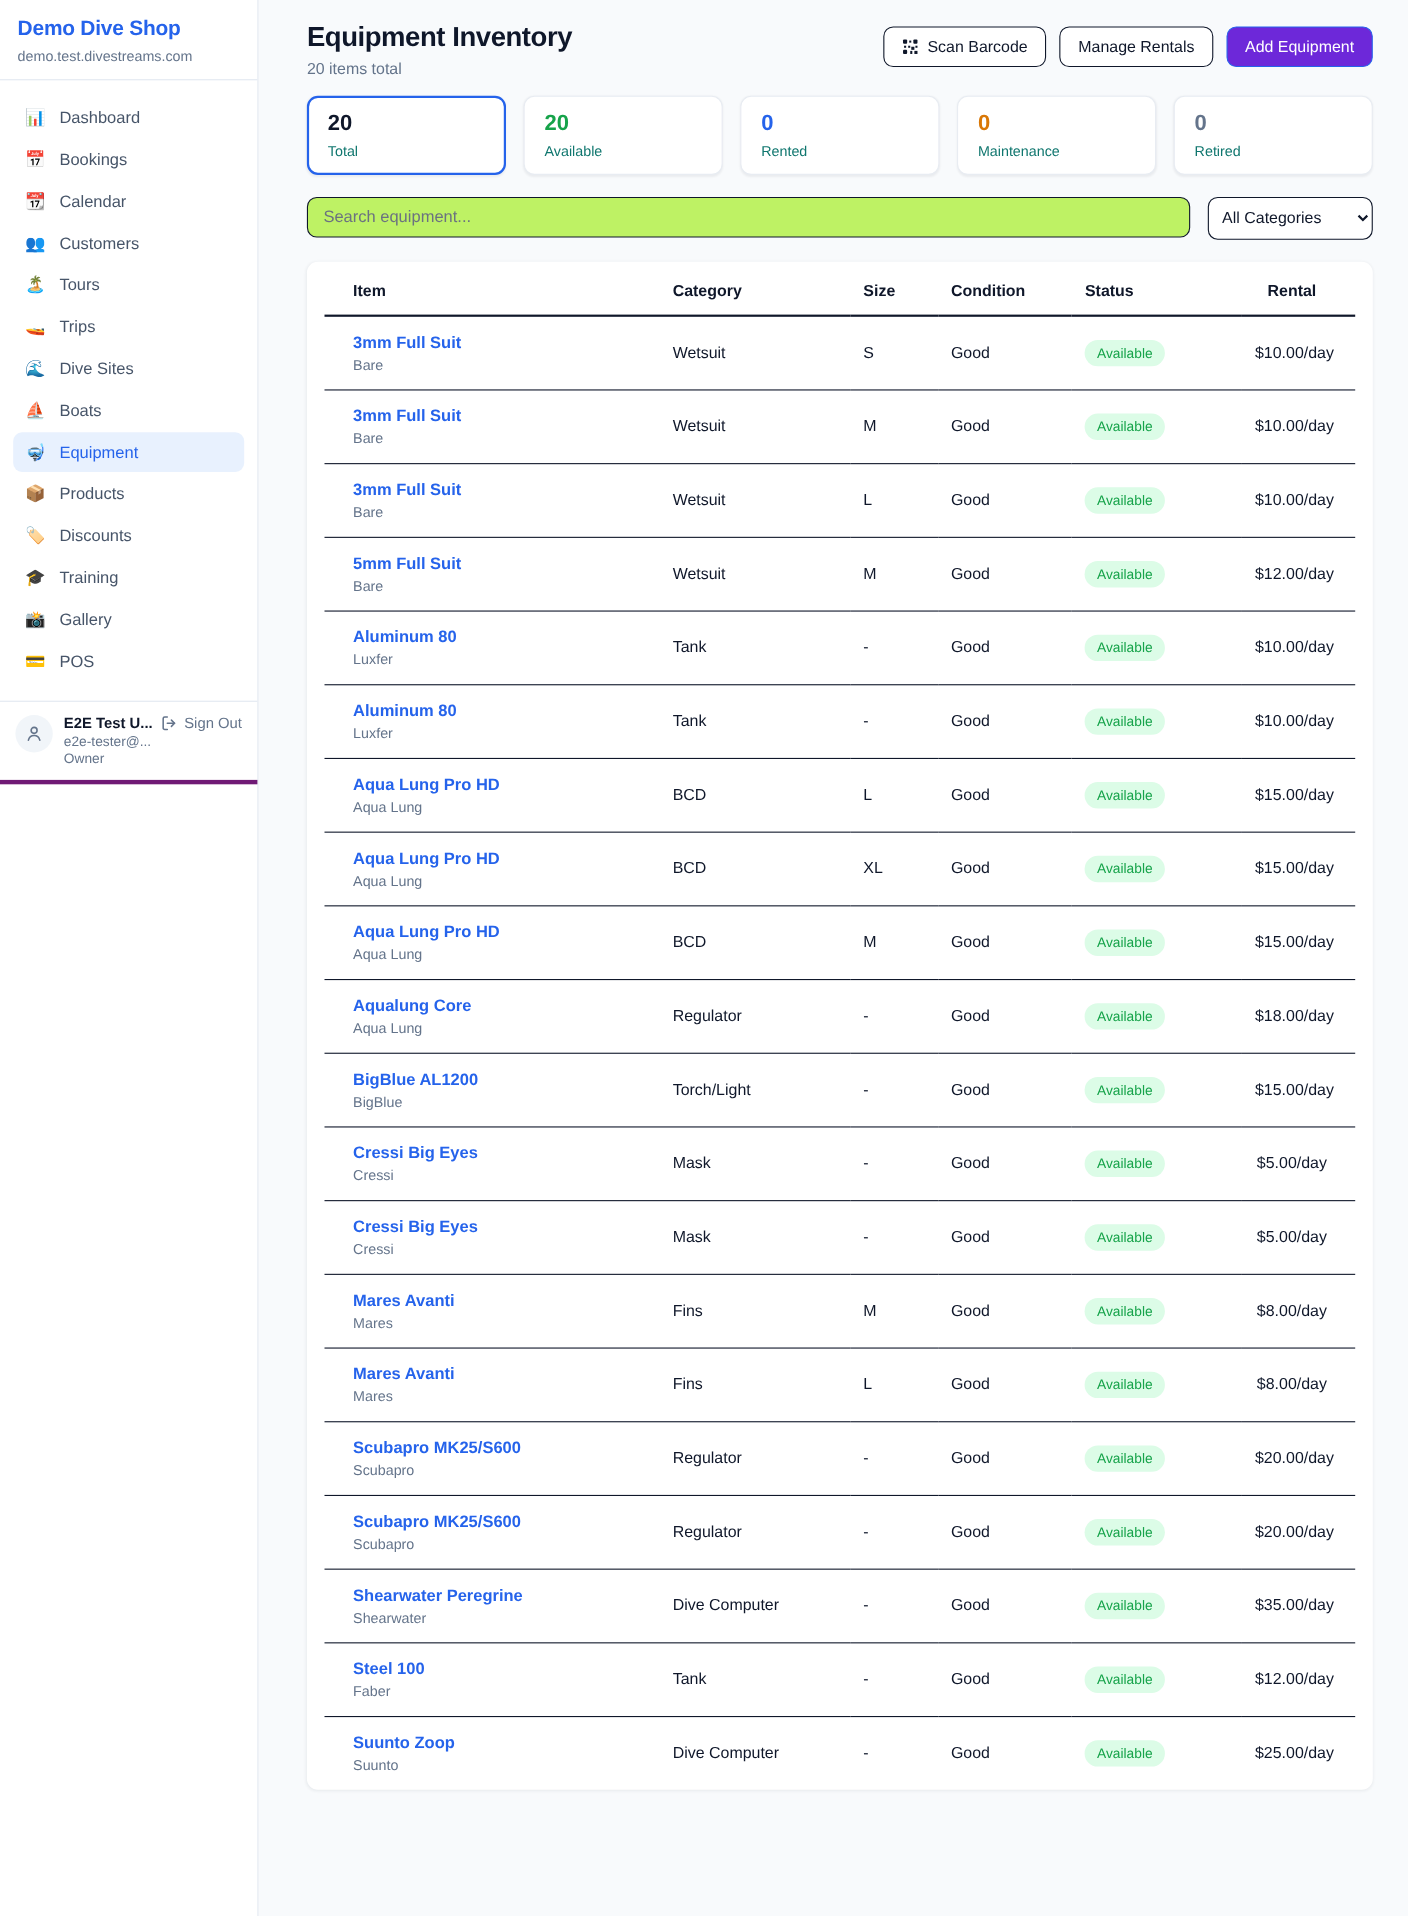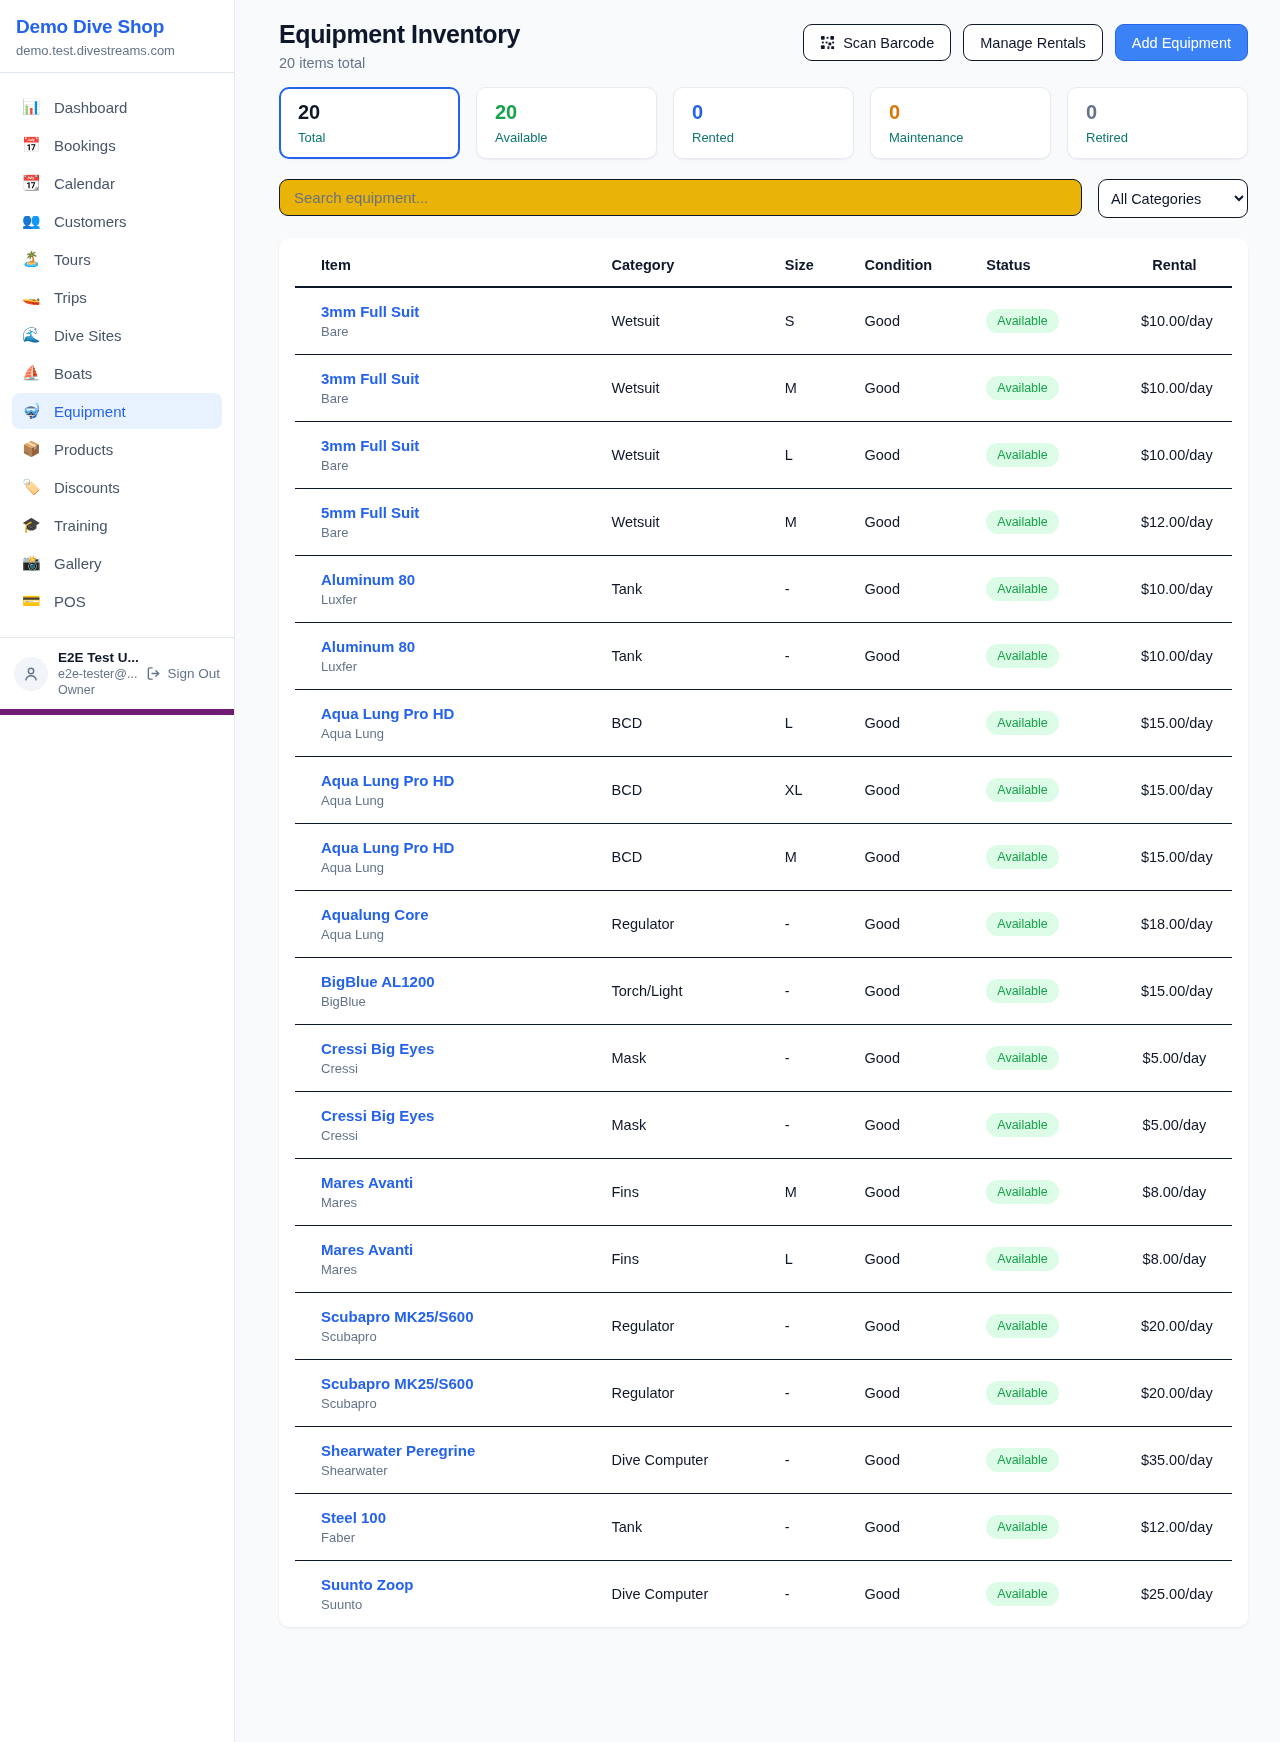--- a/index.html
+++ b/index.html
@@ -21,22 +21,22 @@
   .brand-domain { color:#64748b; font-size:13px; margin-top:5px; }
   .nav { padding:16px 12px 10px; }
   .nav-item {
     display:flex; align-items:center; gap:12px;
     padding:9px 10px; margin-bottom:2px; border-radius:8px;
     font-size:15px; color:#475569; cursor:pointer; text-decoration:none;
   }
   .nav-item .nav-icon { width:20px; font-size:15px; text-align:center; flex:0 0 20px; }
   .nav-item.active { background:#e8f1fe; color:#2563eb; }
   .user-section {
-    margin-top:6px; border-top:1px solid #e2e8f0; border-bottom:6px solid #701a75;
-    padding:12px 14px; display:flex; align-items:center; gap:10px;
+    margin-top:6px; border-top:1px solid #e2e8f0; border-bottom:4px solid #701a75;
+    padding:12px 14px; display:flex; align-items:flex-start; gap:10px;
   }
   .avatar {
     width:34px; height:34px; border-radius:50%; background:#f1f5f9;
     display:flex; align-items:center; justify-content:center; flex:0 0 34px;
   }
   .user-meta { min-width:0; flex:1; }
   .user-name { font-size:13.5px; font-weight:bold; color:#0f172a; white-space:nowrap; }
   .user-email, .user-role { font-size:12.5px; color:#64748b; margin-top:2px; white-space:nowrap; }
   .signout-btn {
     display:flex; align-items:center; gap:6px; background:none; border:none;
@@ -48,37 +48,37 @@
 
   .page-header { display:flex; justify-content:space-between; align-items:flex-start; }
   .page-title { font-size:25px; font-weight:bold; letter-spacing:-.4px; color:#0f172a; }
   .page-subtitle { font-size:14.5px; color:#64748b; margin-top:6px; }
   .header-actions { display:flex; gap:12px; padding-top:4px; }
   .btn {
     height:37px; padding:0 16px; border-radius:9px; font-size:14.5px;
     font-family:inherit; cursor:pointer; display:inline-flex; align-items:center; gap:8px;
     background:#ffffff; border:1px solid #0f172a; color:#0f172a; font-weight:500;
   }
-  .btn-primary { background:#3b82f6; border-color:#2563eb; color:#ffffff; font-weight:500; }
+  .btn-primary { background:#6d28d9; border-color:#2563eb; color:#ffffff; font-weight:500; }
 
   
   .stats-row { display:flex; gap:16px; margin-top:16px; }
   .stat-card {
     flex:1; background:#ffffff; border-radius:10px; padding:13px 18px;
     border:1px solid #e8ecf2; box-shadow:0 1px 2px rgba(15,23,42,.06); cursor:pointer;
   }
   .stat-card.active { border:2px solid #2563eb; padding:12px 17px; }
   .stat-value { font-size:20px; font-weight:bold; }
   .stat-label { font-size:13px; color:#0f766e; margin-top:6px; }
 
   
   .filter-row { display:flex; gap:16px; margin-top:20px; }
   .search-input {
     flex:1; height:37px; border:1px solid #0f172a; border-radius:9px;
-    padding:0 14px; font-size:15px; font-family:inherit; background:#eab308; color:#0f172a;
+    padding:0 14px; font-size:15px; font-family:inherit; background:#bef264; color:#0f172a;
   }
   .search-input::placeholder { color:#6b7280; }
   .category-select {
     width:150px; height:39px; border:1px solid #0f172a; border-radius:9px;
     font-size:14.5px; font-family:inherit; padding:0 8px; background:#fff; color:#0f172a;
   }
 
   
   .table-card {
     margin-top:20px; background:#ffffff; border-radius:10px;

